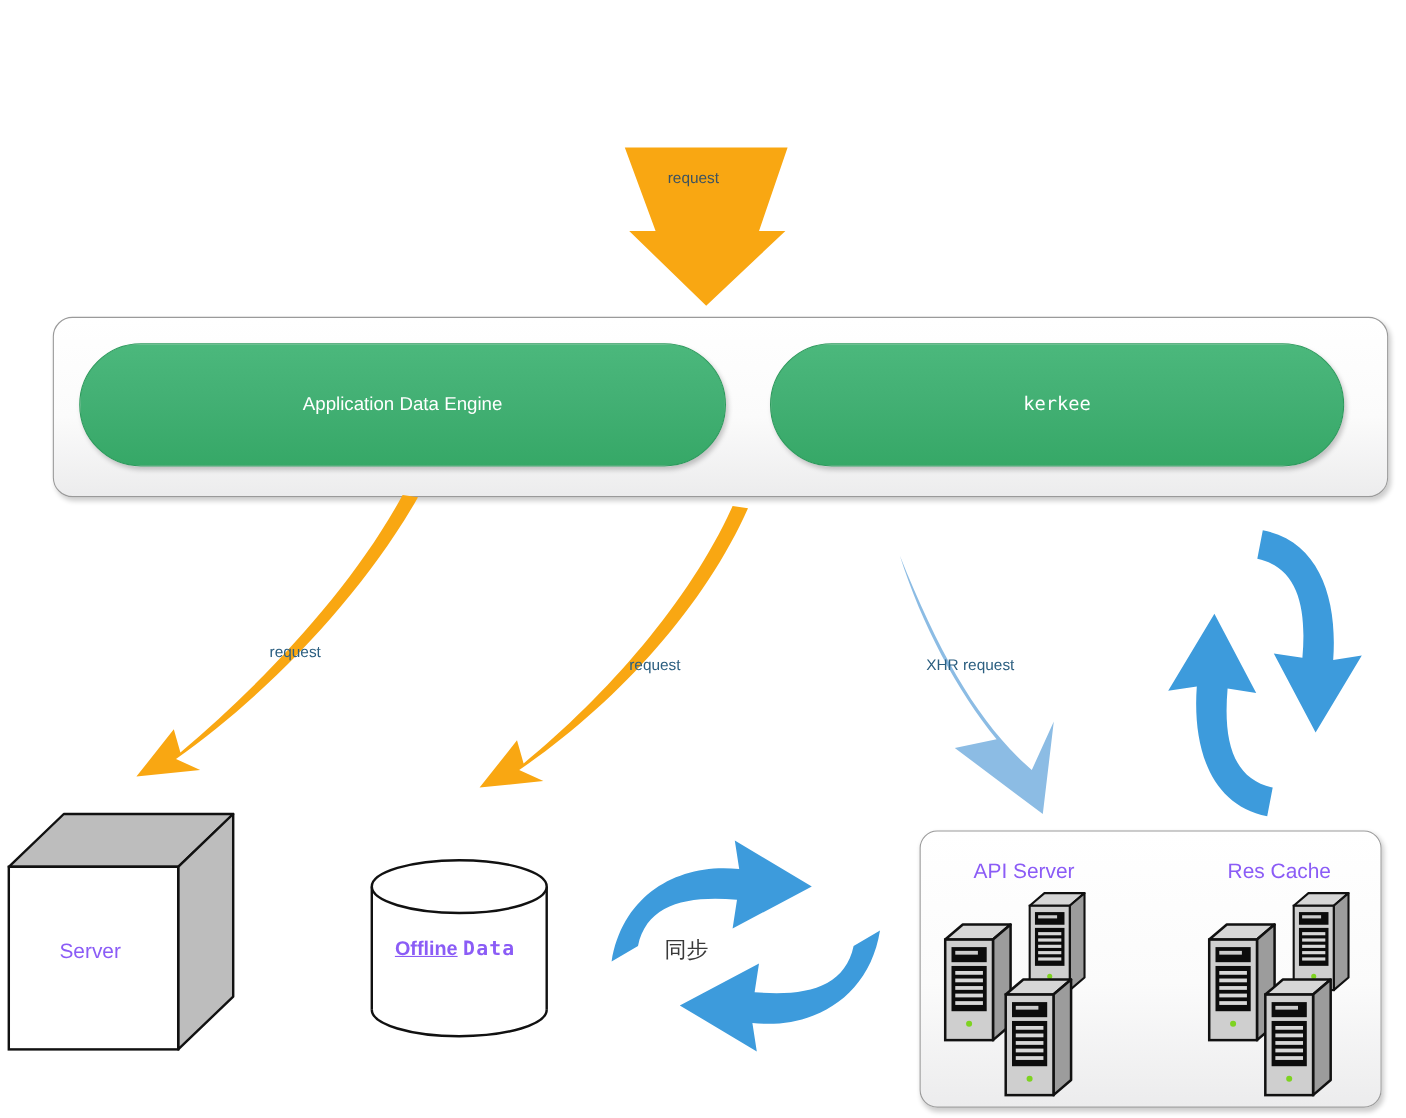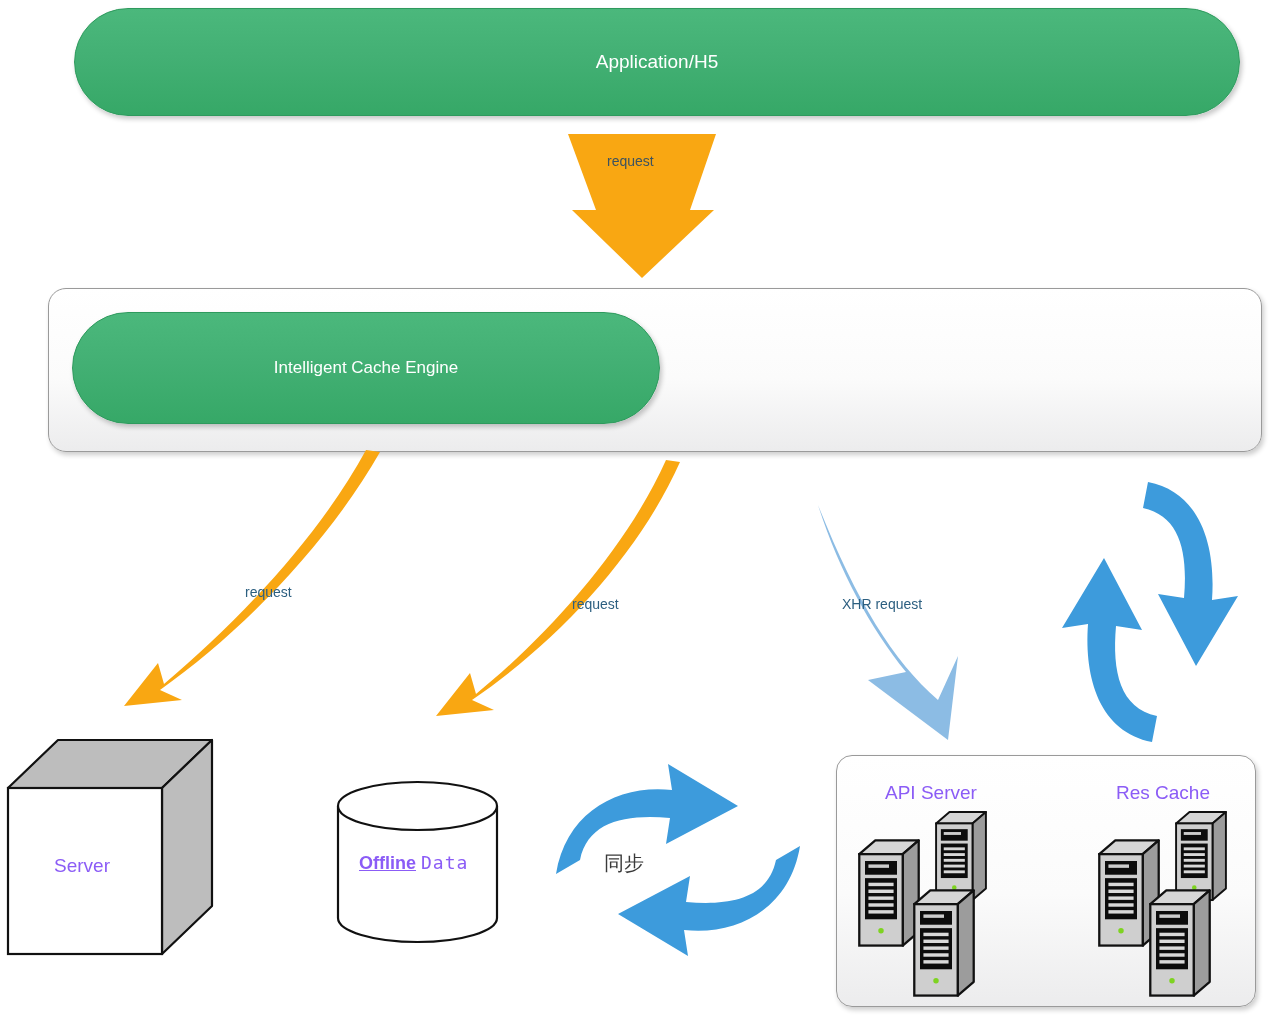--- a/index.html
+++ b/index.html
@@ -86,45 +86,46 @@
     font-size: 20px;
     font-family: "DejaVu Serif", "Liberation Serif", serif;
     white-space: nowrap;
   }
   #cache-label   { left: 54px;  top: 855px; }
   #offline-label { left: 359px; top: 852px; font-size: 18px; }
   .offline-bold { font-weight: bold; text-decoration: underline; }
   .offline-mono {
     font-family: "DejaVu Sans Mono", "Liberation Mono", monospace;
     letter-spacing: 1px;
+    font-weight: bold;
   }
   #api-server-label { left: 885px; top: 782px; }
   #res-server-label { left: 1116px; top: 782px; }
 
   #label-req-top   { left: 607px; top: 153px; }
   #label-req-cache { left: 245px; top: 584px; }
   #label-req-off   { left: 572px; top: 596px; }
   #label-xhr       { left: 842px; top: 596px; }
   #label-sync      { left: 604px; top: 850px; }
 
   svg { overflow: visible; }
   .svg-layer { left: 0; top: 0; width: 1278px; height: 1016px; pointer-events: none; }
 </style>
 </head>
 <body>
 
 <div id="stage">
 
-  <div class="abs pill" id="app-pill">
-    <span>Application/H5</span>
-  </div>
 
   <div class="abs panel" id="engine-panel"></div>
   <div class="abs pill" id="ide-pill">
-    <span>Intelligent Cache Engine</span>
+    <span>Application Data Engine</span>
+  </div>
+  <div class="abs pill" id="kerkee-pill">
+    <span>kerkee</span>
   </div>
 
   <div class="abs panel" id="server-panel"></div>
   <div class="abs blue-label" id="api-server-label">API Server</div>
   <div class="abs blue-label" id="res-server-label">Res Cache</div>
 
   <svg class="abs svg-layer" viewBox="0 0 1278 1016">
     <defs>
 
       <symbol id="server-tower" viewBox="0 0 56 96">

